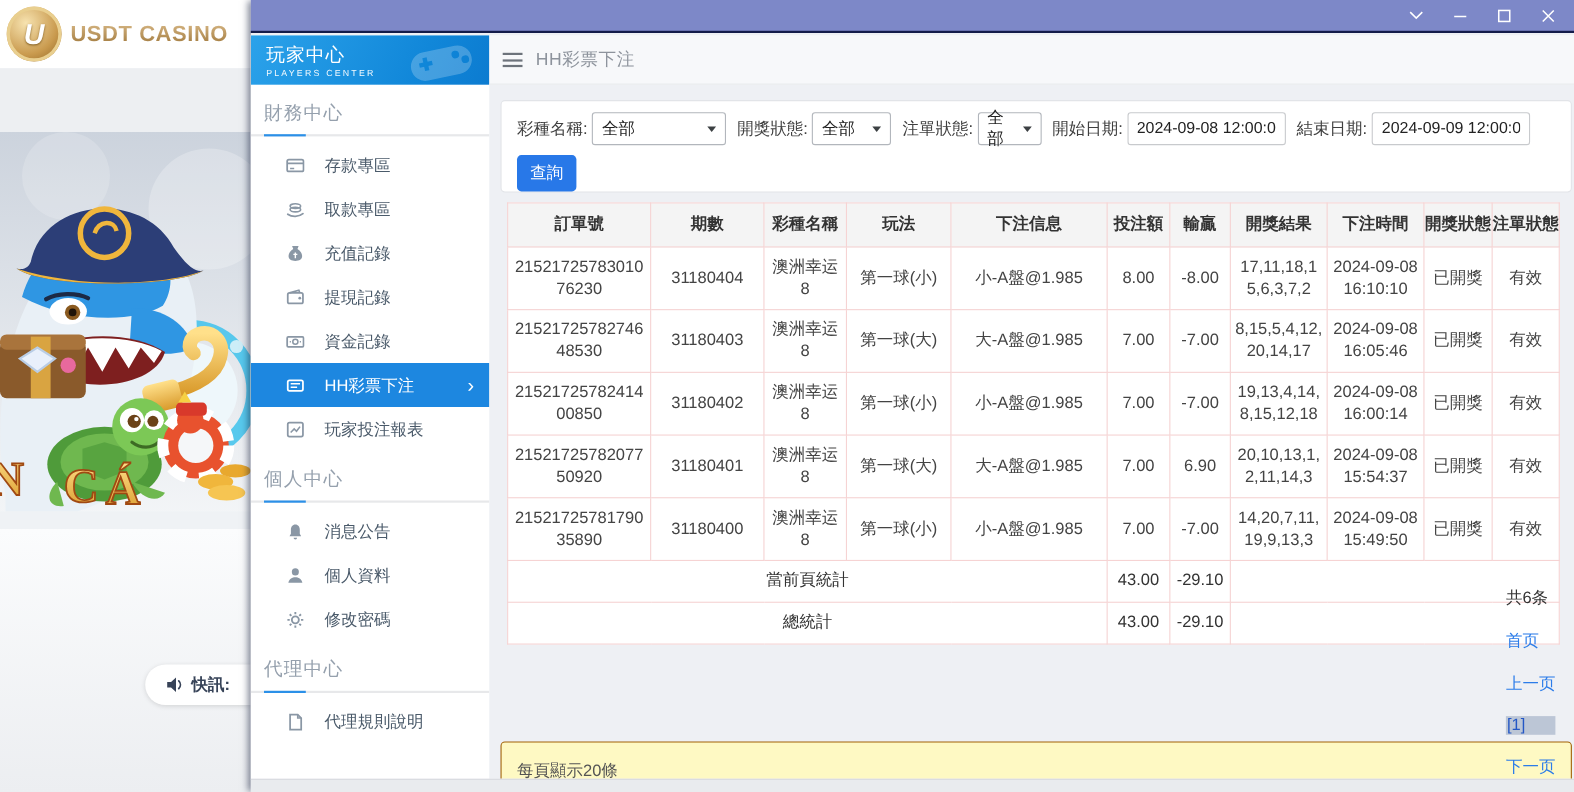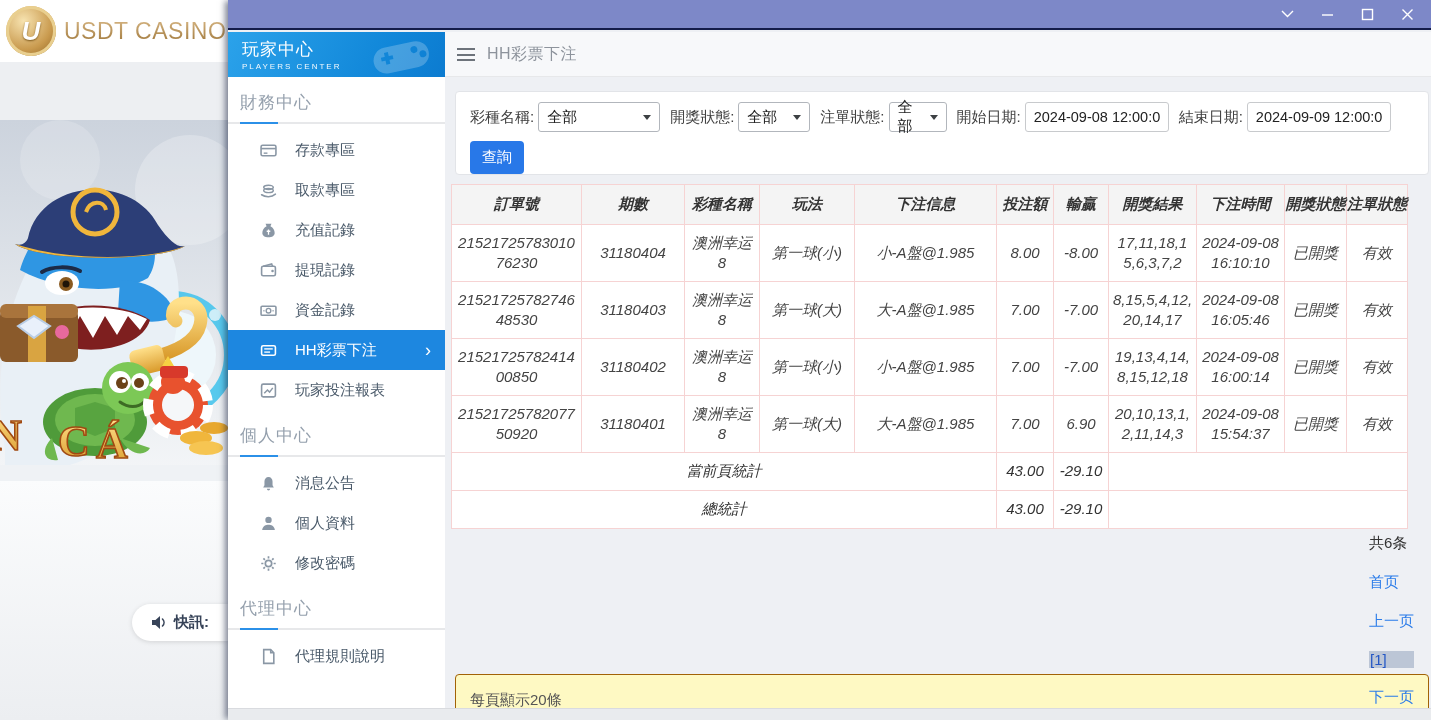--- a/index.html
+++ b/index.html
@@ -5,21 +5,21 @@
   * { margin:0; padding:0; box-sizing:border-box; }
   html,body { width:1431px; height:720px; overflow:hidden; }
   body { font-family:"Liberation Sans","DejaVu Sans",sans-serif; background:#fff; }
   .stage { position:relative; width:1431px; height:720px; overflow:hidden; background:#eef0f4; }
 
   
   .desktop-left { position:absolute; left:0; top:0; width:228px; height:720px; background:#f7f8fa; }
   .logo-area { position:absolute; left:0; top:0; width:228px; height:62px; background:#fff; display:flex; align-items:center; padding-left:6px; }
   .logo-circle { width:50px; height:50px; border-radius:50%; background:radial-gradient(circle at 35% 30%, #f7e3b0, #c99a4e 60%, #8a5f1f); display:flex; align-items:center; justify-content:center; box-shadow:inset 0 0 0 3px #e9cf8f; }
   .logo-circle .u { font-size:26px; font-weight:bold; color:#fff; text-shadow:0 1px 2px #7a5518; font-style:italic; }
-  .logo-text { margin-left:8px; font-size:23px; font-weight:normal; letter-spacing:.5px; color:#b08a4f; background:linear-gradient(#d8b886,#9c7437); -webkit-background-clip:text; background-clip:text; -webkit-text-fill-color:transparent; }
+  .logo-text { margin-left:8px; font-size:20px; font-weight:bold; letter-spacing:.5px; color:#b08a4f; background:linear-gradient(#d8b886,#9c7437); -webkit-background-clip:text; background-clip:text; -webkit-text-fill-color:transparent; }
   .gray-band { position:absolute; left:0; top:62px; width:228px; height:58px; background:#edeff2; }
   .hero { position:absolute; left:0; top:120px; width:228px; height:361px; overflow:hidden; }
   .below-hero { position:absolute; left:0; top:481px; width:228px; height:239px; background:linear-gradient(#fbfcfd,#eceef1); }
   .ticker-pill { position:absolute; right:0; top:604px; width:96px; height:37px; background:#fff; border-radius:19px 0 0 19px; box-shadow:0 1px 5px rgba(0,0,0,.13); display:flex; align-items:center; justify-content:center; gap:6px; color:#374358; font-size:15px; font-weight:bold; cursor:pointer; }
 
   
   .app { position:absolute; left:228px; top:0; width:1203px; height:720px; background:#eef0f4; box-shadow:-4px 0 6px -1px rgba(10,20,50,.5); }
   .titlebar { position:absolute; left:0; top:0; width:100%; height:30px; background:#7d88c8; border-bottom:2px solid #141c4a; display:flex; align-items:center; justify-content:flex-end; gap:24px; padding-right:16px; }
   .win-btn { width:16px; height:16px; display:flex; align-items:center; justify-content:center; cursor:pointer; }
   .win-btn svg { display:block; }
@@ -56,21 +56,21 @@
   .f-label:first-child { margin-left:0; }
   .selectbox { height:30px; border:1px solid #b2b6bc; border-radius:3px; background:#fff; display:flex; align-items:center; justify-content:space-between; padding:0 8px; font-size:15px; color:#222; cursor:pointer; }
   .selectbox .caret { width:0; height:0; border-left:4px solid transparent; border-right:4px solid transparent; border-top:5px solid #3c4043; margin-left:8px; }
   .sel-lottery { width:122px; }
   .sel-draw { width:72px; }
   .sel-order { width:58px; }
   .dateinput { width:144px; height:30px; border:1px solid #c8cacd; border-radius:3px; font-size:14.5px; color:#222; padding:0 8px; font-family:inherit; }
   .query-btn { margin-top:9px; width:54px; height:33px; background:#2878e8; color:#fff; font-size:15px; border:none; border-radius:4px; cursor:pointer; font-family:inherit; }
 
   
-  .bet-table { position:absolute; left:6px; top:107px; border-collapse:collapse; table-layout:fixed; width:956px; background:#fff; font-size:15px;font-style:italic; }
+  .bet-table { position:absolute; left:16px; top:107px; border-collapse:collapse; table-layout:fixed; width:956px; background:#fff; font-size:15px; }
   .bet-table th, .bet-table td { border:1px solid #f6d3d3; text-align:center; vertical-align:middle; word-break:break-all; line-height:1.35; padding:2px 3px; }
   .bet-table th { height:40px; background:#f4f4f4; color:#333; font-weight:bold; padding:2px 0; }
   .bet-table td { height:57px; color:#444; }
   .bet-table tr.sumrow td { height:38px; color:#333; }
 
   
   .pager-panel { position:absolute; left:10px; top:597px; width:974px; height:53px; background:#fef9c3; border:1px solid #a16207; border-radius:4px; display:flex; align-items:center; justify-content:space-between; padding:0 14px; }
   .pager-left { color:#555; font-size:15px; }
   .pager-right { display:flex; gap:20px; font-size:15px; color:#333;flex-direction:column; }
   .pg-link { color:#2b7ce9; cursor:pointer; text-decoration:none; }
@@ -425,20 +425,33 @@
                 <td>澳洲幸运8</td>
                 <td>第一球(大)</td>
                 <td>大-A盤@1.985</td>
                 <td>7.00</td>
                 <td>6.90</td>
                 <td>20,10,13,1,2,11,14,3</td>
                 <td>2024-09-08 15:54:37</td>
                 <td>已開獎</td>
                 <td>有效</td>
               </tr>
+              <tr>
+                <td>2152172578179035890</td>
+                <td>31180400</td>
+                <td>澳洲幸运8</td>
+                <td>第一球(小)</td>
+                <td>小-A盤@1.985</td>
+                <td>7.00</td>
+                <td>-7.00</td>
+                <td>14,20,7,11,19,9,13,3</td>
+                <td>2024-09-08 15:49:50</td>
+                <td>已開獎</td>
+                <td>有效</td>
+              </tr>
               <tr class="sumrow">
                 <td colspan="5">當前頁統計</td>
                 <td>43.00</td>
                 <td>-29.10</td>
                 <td colspan="4"></td>
               </tr>
               <tr class="sumrow">
                 <td colspan="5">總統計</td>
                 <td>43.00</td>
                 <td>-29.10</td>

